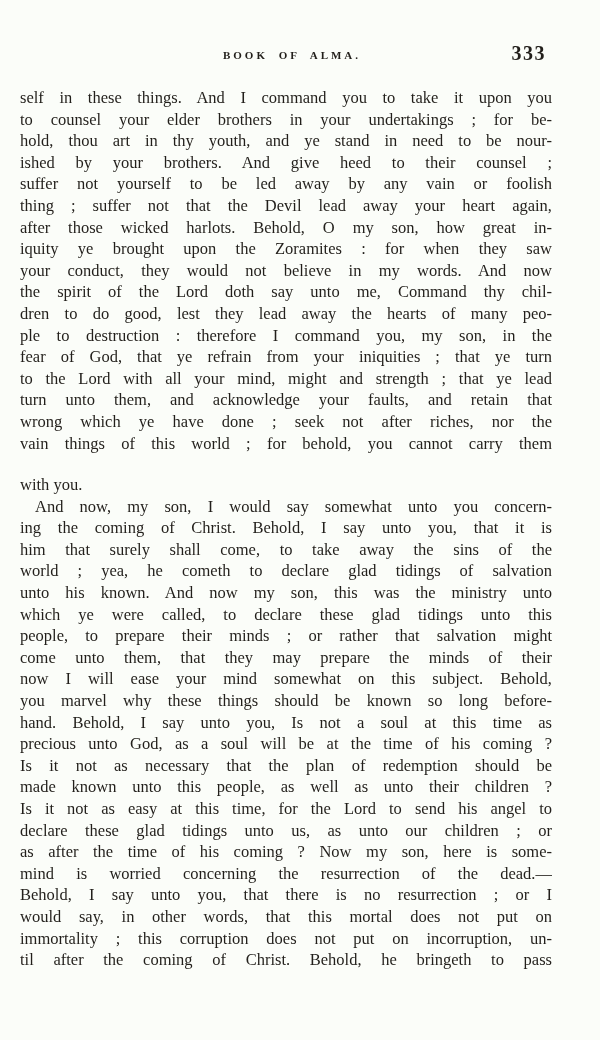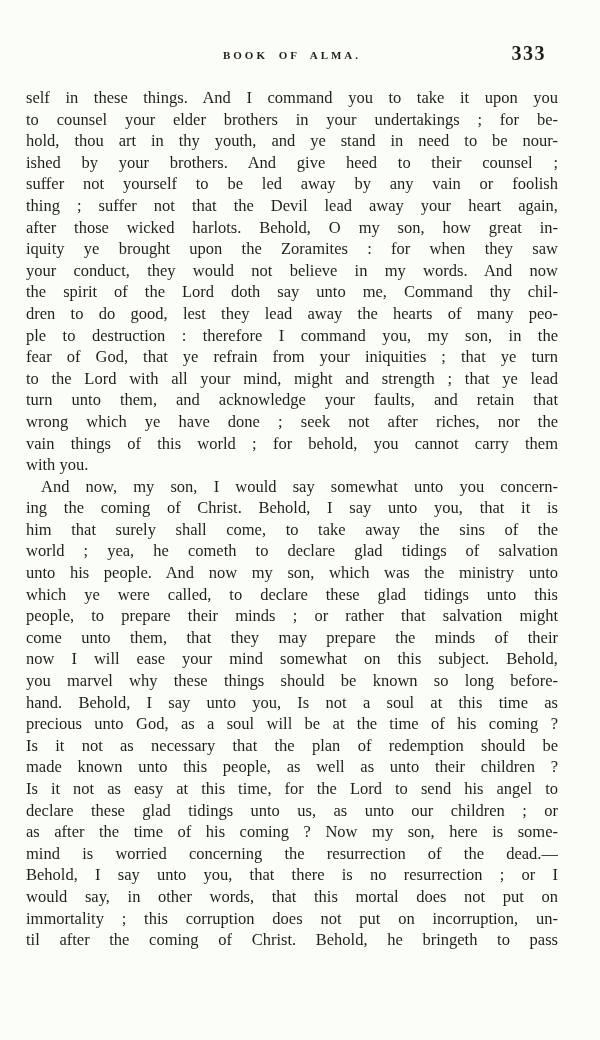--- a/index.html
+++ b/index.html
@@ -30,34 +30,35 @@
     position: absolute;
     right: 12px;
     top: -4px;
     font-weight: 700;
     font-size: 20px;
     letter-spacing: 1.5px;
     line-height: 22px;
   }
   .page-body {
     position: absolute;
-    left: 26px;
+    left: 20px;
     top: 87px;
     width: 532px;
   }
   .line {
     font-size: 16.5px;
     line-height: 21.6px;
     height: 21.6px;
     text-align: justify;
     text-align-last: justify;
     overflow: hidden;
   }
   .line.short-last {
     text-align-last: left;
+    margin-top: 20px;
   }
   .line.indent {
     text-indent: 15px;
   }
 </style>
 </head>
 <body>
 
 <div class="page-header">
   <div class="running-title">BOOK OF ALMA.</div>
@@ -83,21 +84,21 @@
       <div class="line">turn unto them, and acknowledge your faults, and retain that</div>
       <div class="line">wrong which ye have done ; seek not after riches, nor the</div>
       <div class="line">vain things of this world ; for behold, you cannot carry them</div>
       <div class="line short-last">with you.</div>
     </div>
     <div>
       <div class="line indent">And now, my son, I would say somewhat unto you concern-</div>
       <div class="line">ing the coming of Christ. Behold, I say unto you, that it is</div>
       <div class="line">him that surely shall come, to take away the sins of the</div>
       <div class="line">world ; yea, he cometh to declare glad tidings of salvation</div>
-      <div class="line">unto his people. And now my son, which was the ministry unto</div>
+      <div class="line">unto his known. And now my son, this was the ministry unto</div>
       <div class="line">which ye were called, to declare these glad tidings unto this</div>
       <div class="line">people, to prepare their minds ; or rather that salvation might</div>
       <div class="line">come unto them, that they may prepare the minds of their</div>
       <div class="line">now I will ease your mind somewhat on this subject. Behold,</div>
       <div class="line">you marvel why these things should be known so long before-</div>
       <div class="line">hand. Behold, I say unto you, Is not a soul at this time as</div>
       <div class="line">precious unto God, as a soul will be at the time of his coming ?</div>
       <div class="line">Is it not as necessary that the plan of redemption should be</div>
       <div class="line">made known unto this people, as well as unto their children ?</div>
       <div class="line">Is it not as easy at this time, for the Lord to send his angel to</div>

